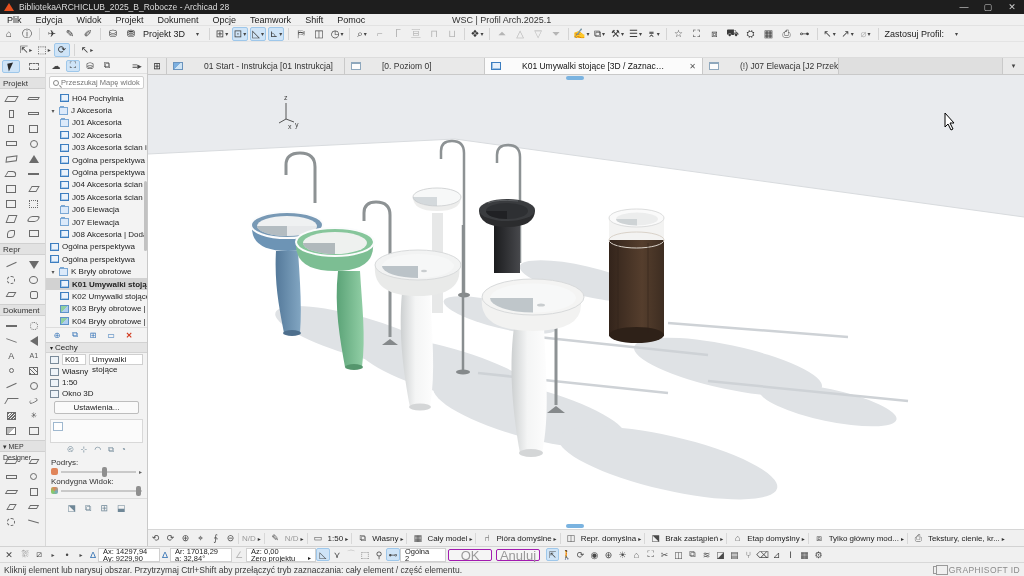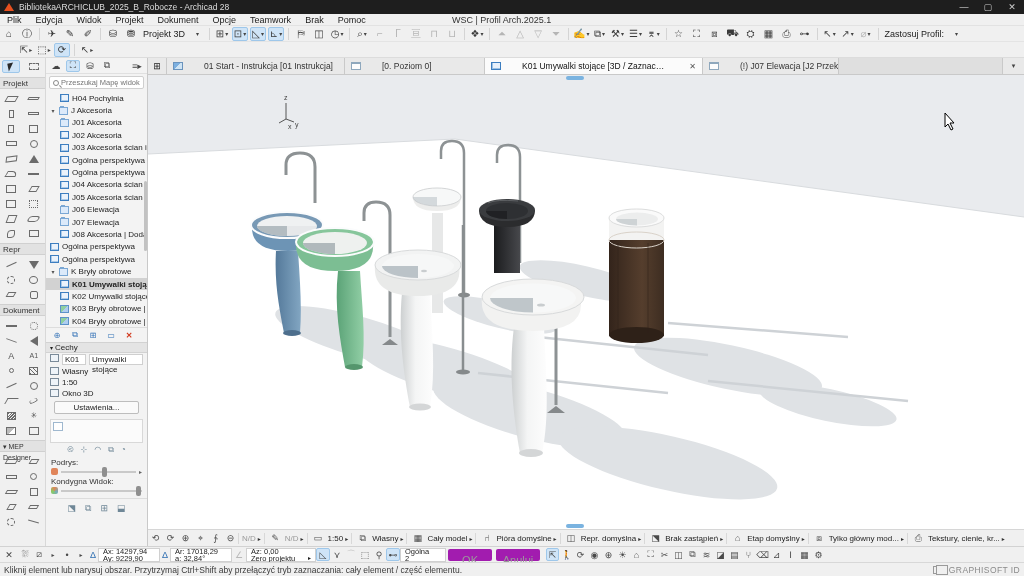--- a/index.html
+++ b/index.html
@@ -77,21 +77,21 @@
   .nic-view{background:#eaf2fb;border:1px solid #3d7ec0;box-shadow:inset 1px -1px 0 #a9c9e8;}
   .nic-folder{background:#dceafa;border:1px solid #7aa7d4;}
   .nic-folder:before{content:"";position:absolute;left:0;top:-2px;width:4px;height:1px;background:#7aa7d4;}
   .nic-img{background:linear-gradient(135deg,#8fd0a0 50%,#aecdf0 50%);border:1px solid #5c92c8;}
   .scrollv{position:absolute;right:0;top:90px;width:3px;height:70px;background:#c2c2c2;border-radius:2px;}
   .vact{height:15px;display:flex;align-items:center;gap:4px;padding:0 4px;border-top:1px solid #ddd;}
   .vact .nico{font-size:8px;color:#2f6fb5;}
   .vact .del{color:#d23a1e;font-weight:bold;}
   .cechy-hd{height:11px;background:#e4e4e4;border-top:1px solid #d2d2d2;border-bottom:1px solid #d2d2d2;font-size:8px;padding-left:4px;line-height:10px;color:#222;}
   .cechy-hd .caret{font-size:6px;margin-right:2px;}
-  .prow{display:flex;align-items:flex-start;gap:3px;padding:1px 4px;font-size:8px;color:#222;}
+  .prow{display:flex;align-items:center;gap:3px;padding:1px 4px;font-size:8px;color:#222;}
   .prow .fld{background:#fff;border:1px solid #cfcfcf;height:11px;line-height:10px;padding:0 2px;}
   .prow .fld.id{width:24px;}
   .prow .fld.nm{flex:1;}
   .pico{width:9px;height:8px;border:1px solid #7a8a99;background:#eef3f8;flex:0 0 auto;}
   .btn-settings{margin:2px 8px;height:13px;border:1px solid #bdbdbd;background:#fafafa;border-radius:2px;font-size:8px;display:flex;align-items:center;justify-content:center;color:#222;}
   .preview{margin:3px 4px 1px;height:24px;background:#fbfbfb;border:1px solid #d8d8d8;display:flex;align-items:flex-start;padding:2px;}
   .preview .pvsq{width:10px;height:9px;border:1px solid #9fb8cf;background:#fff;}
   .picorow{display:flex;justify-content:center;gap:7px;padding:1px 0 2px;}
   .picorow span{font-size:8px;color:#6f8797;}
   .sliderlbl{font-size:8px;color:#333;padding:1px 5px 0;}
@@ -116,21 +116,21 @@
   .qsep{width:1px;height:11px;background:#d8d8d8;}
 
   
   .tracker{position:absolute;left:0;top:546px;width:1024px;height:16px;background:#f0f0f0;border-top:1px solid #d2d2d2;display:flex;align-items:center;font-size:7.5px;color:#222;}
   .trk-x{width:18px;text-align:center;font-size:9px;color:#444;}
   .coordbox{background:#fff;border:1px solid #d0d0d0;height:14px;display:flex;flex-direction:column;justify-content:center;padding:0 4px;line-height:7px;min-width:62px;}
   .delta{font-size:9px;color:#2b6cb0;margin:0 2px;}
   .trk-ic{min-width:14px;text-align:center;font-size:9px;color:#4a4a4a;}
   .trk-ic.blue{background:#cfe4f7;border:1px solid #9ec7ea;border-radius:2px;height:13px;line-height:12px;}
   .trk-ic.dim{color:#b8b8b8;}
-  .trk-btn{width:44px;height:12px;border:6px solid #a21caf;background:#f5f5f5;color:#9a9a9a;text-align:center;line-height:11px;margin:0 2px;border-radius:2px;font-size:11px;}
+  .trk-btn{width:44px;height:12px;border:1px solid #a21caf;background:#f5f5f5;color:#9a9a9a;text-align:center;line-height:11px;margin:0 2px;border-radius:2px;font-size:13px;}
   .trk-icons{display:flex;align-items:center;gap:1px;margin-left:4px;}
   .trk-icons span{min-width:13px;text-align:center;font-size:9px;color:#4a4a4a;}
 
   
   .statusbar{position:absolute;left:0;top:562px;width:1024px;height:14px;background:#f0f0f0;border-top:1px solid #d8d8d8;display:flex;align-items:center;font-size:8.5px;color:#3a3a3a;padding:0 4px;}
   .statusbar .right{margin-left:auto;display:flex;align-items:center;gap:6px;color:#8a8a8a;letter-spacing:.4px;justify-content:center;}
   .sb-ic{width:10px;height:8px;border:1px solid #9a9a9a;position:relative;}
   .sb-ic:before{content:"";position:absolute;left:2px;top:-2px;width:10px;height:8px;border:1px solid #9a9a9a;background:#f0f0f0;}
 </style>
 </head>
@@ -149,21 +149,21 @@
   </div>
 
   <div class="menubar">
     <span class="mi">Plik</span>
     <span class="mi">Edycja</span>
     <span class="mi">Widok</span>
     <span class="mi">Projekt</span>
     <span class="mi">Dokument</span>
     <span class="mi">Opcje</span>
     <span class="mi">Teamwork</span>
-    <span class="mi">Brak</span>
+    <span class="mi">Shift</span>
     <span class="mi">Pomoc</span>
     <span class="profile">WSC | Profil Arch.2025.1</span>
   </div>
 
   <div class="toolbar1">
     <span class="tbi">⌂</span>
     <span class="tbi">ⓘ</span>
     <span class="tbsep"></span>
     <span class="tbi">✈</span>
     <span class="tbi">✎</span>

